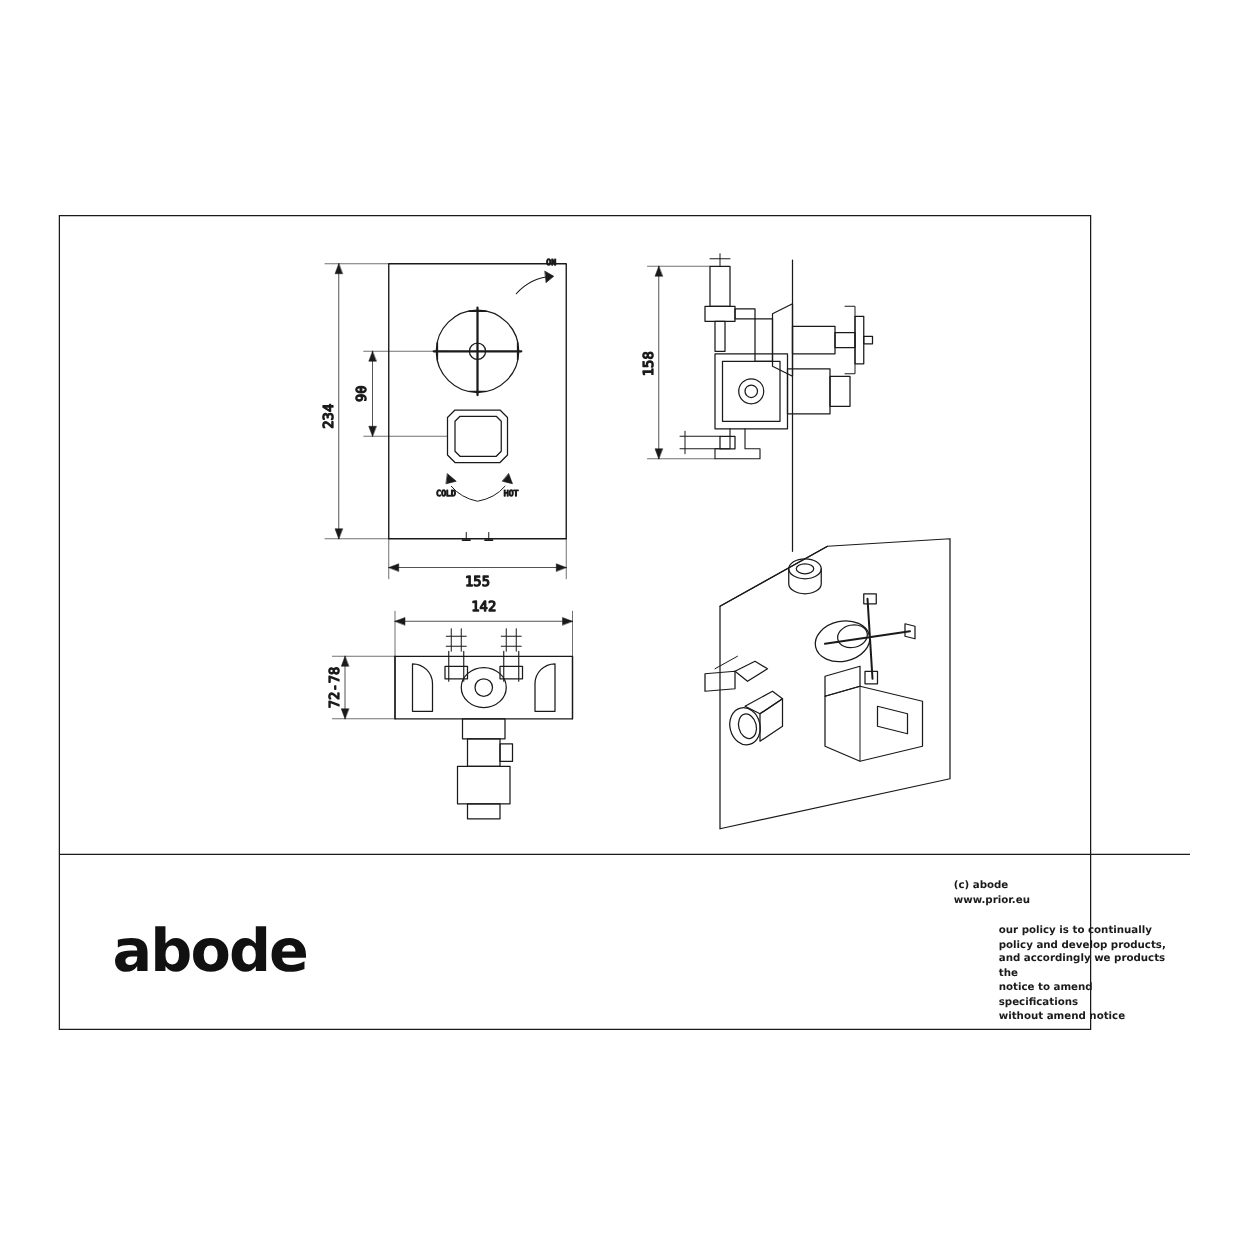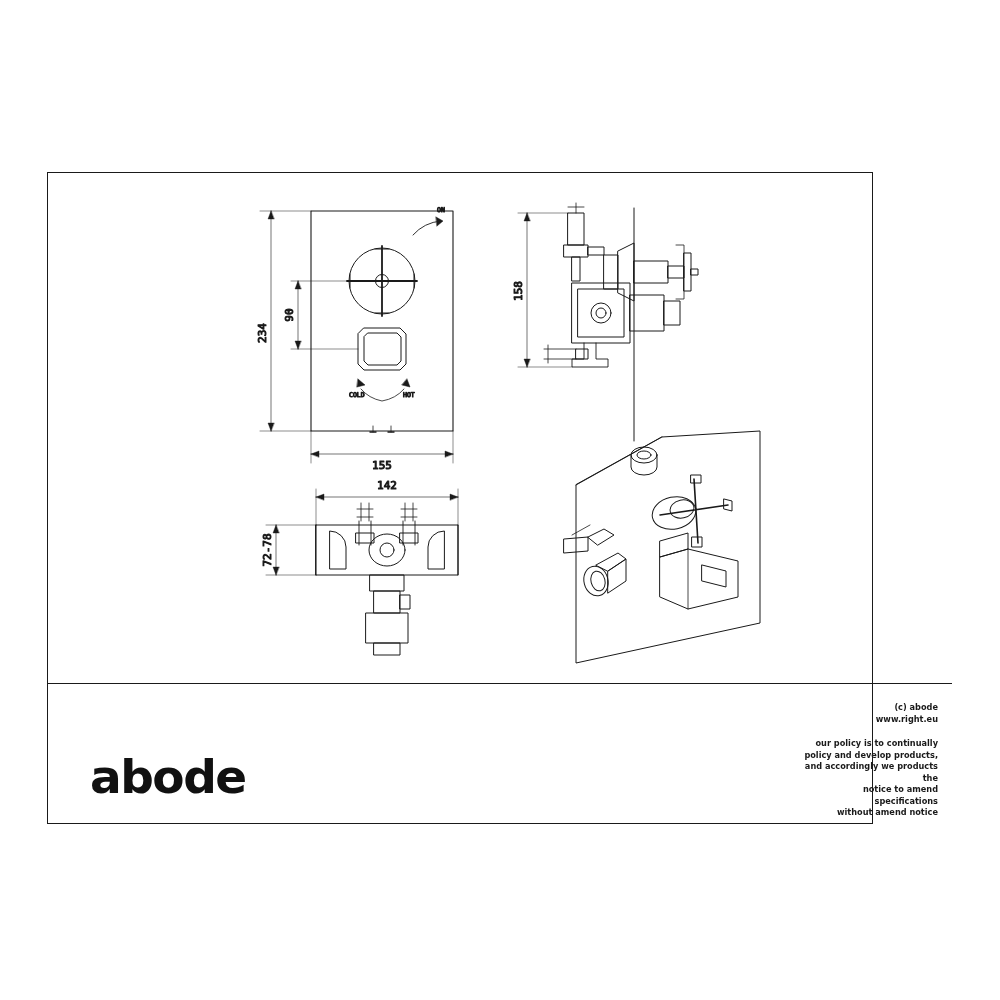--- a/index.html
+++ b/index.html
@@ -61,28 +61,26 @@
   }
   .brand {
     position: absolute;
     left: 42px;
     top: 50px;
     font-family: "DejaVu Sans", sans-serif;
     font-size: 47px;
     font-weight: 700;
     letter-spacing: -1.5px;
     color: #111;
-    margin-top: 15px;
   }
   .legal {
     position: absolute;
     right: 14px;
     top: 18px;
     width: 175px;
-    text-align: right;
     font-family: "DejaVu Sans", sans-serif;
     font-size: 8.2px;
     line-height: 11.5px;
     font-weight: 700;
     color: #1a1a1a;
   }
   .legal .url {
     font-weight: 700;
   }
   .legal .policy {
@@ -257,21 +255,21 @@
 
       </g>
     </svg>
   </div>
 
   <div class="title-block">
     <div class="tb-right">
       <div class="brand">abode</div>
       <div class="legal">
         <div>(c) abode</div>
-        <div class="url">www.right.eu</div>
+        <div class="url">www.prior.eu</div>
         <div class="policy">
           <div>our policy is to continually</div>
           <div>policy and develop products,</div>
           <div>and accordingly we products the</div>
           <div>notice to amend specifications</div>
           <div>without amend notice</div>
         </div>
       </div>
     </div>
   </div>

